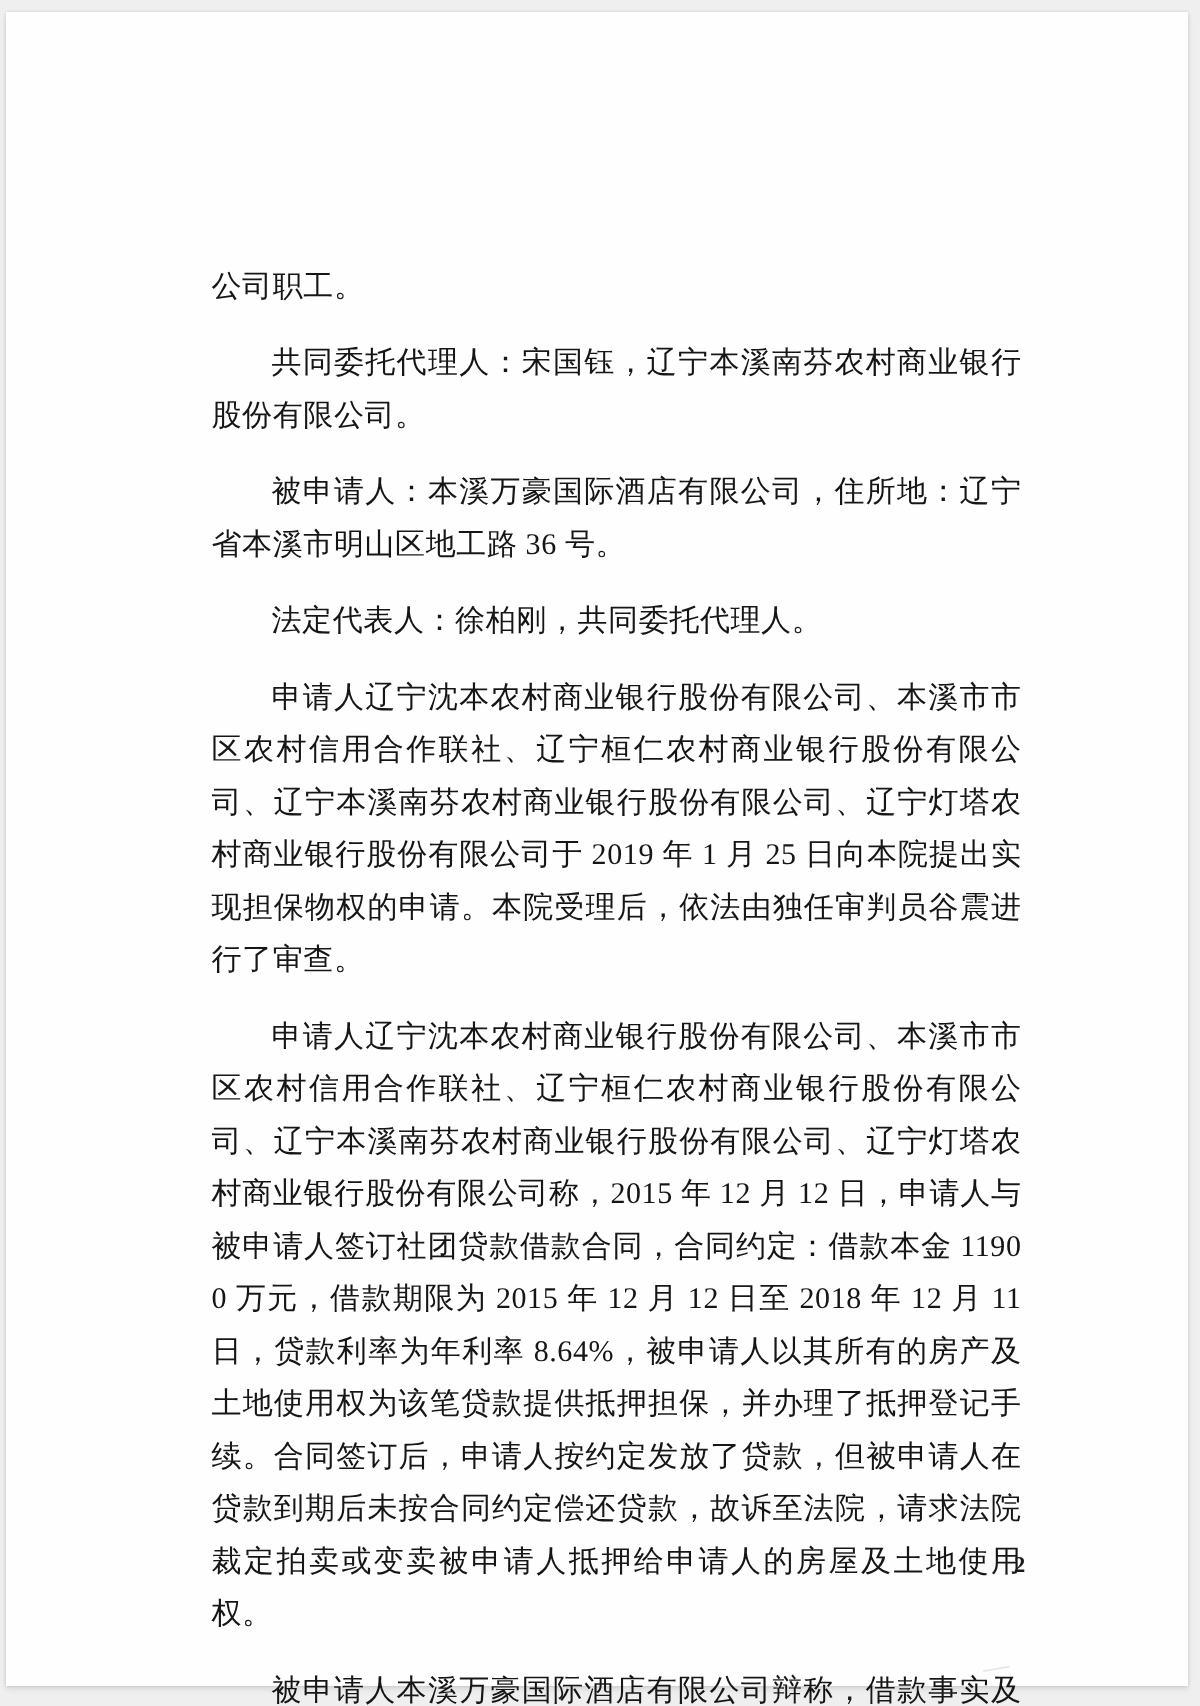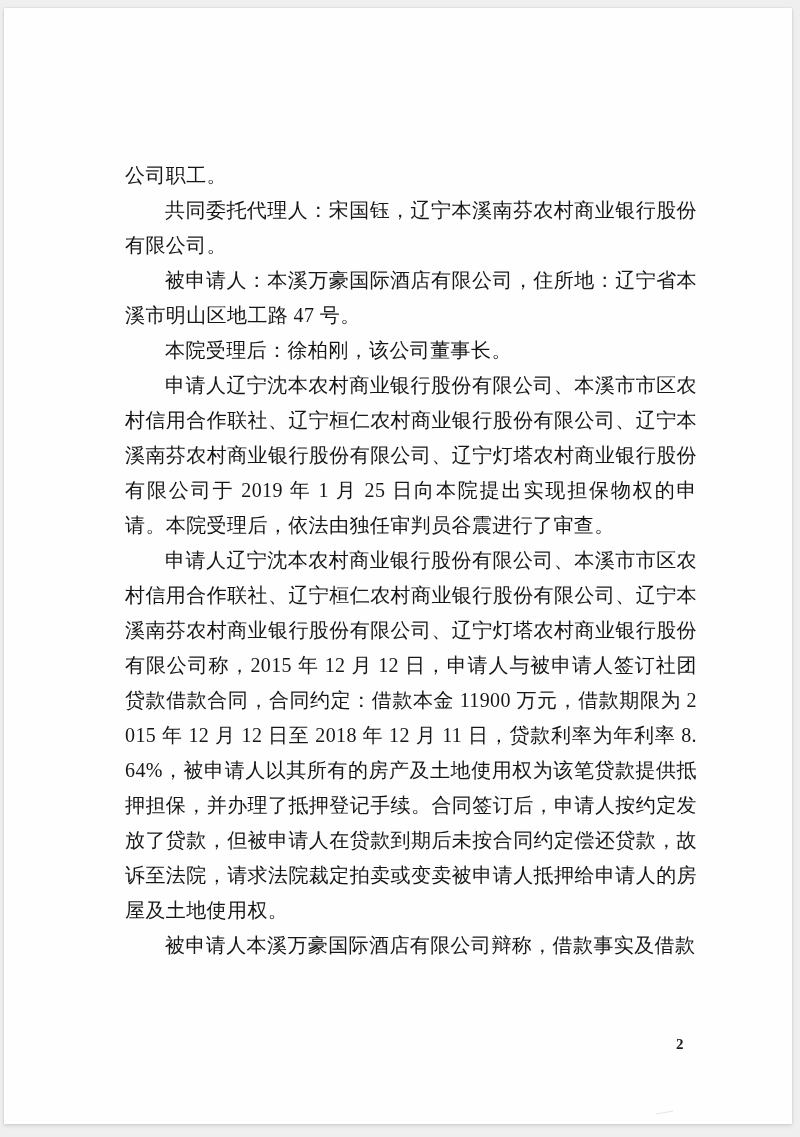--- a/index.html
+++ b/index.html
@@ -20,21 +20,21 @@
     background: #fefefe;
     box-shadow: 0 0 2px rgba(0,0,0,0.12), 0 2px 4px rgba(0,0,0,0.10);
   }
   .content {
     position: absolute;
     left: 121px;
     top: 150px;
     width: 572px;
   }
   .content p {
-    margin: 0;
+    margin: 16px;
     font-size: 20px;
     line-height: 35px;
     letter-spacing: 0.4px;
     color: #161616;
     text-align: justify;
     word-break: break-all;
   }
   .content p.indent {
     text-indent: 2em;
   }
@@ -58,22 +58,22 @@
     opacity: 0.7;
   }
 </style>
 </head>
 <body>
 
 <div class="sheet">
   <div class="content">
     <p>公司职工。</p>
     <p class="indent">共同委托代理人：宋国钰，辽宁本溪南芬农村商业银行股份有限公司。</p>
-    <p class="indent">被申请人：本溪万豪国际酒店有限公司，住所地：辽宁省本溪市明山区地工路 47 号。</p>
-    <p class="indent">本院受理后：徐柏刚，该公司董事长。</p>
+    <p class="indent">被申请人：本溪万豪国际酒店有限公司，住所地：辽宁省本溪市明山区地工路 36 号。</p>
+    <p class="indent">法定代表人：徐柏刚，共同委托代理人。</p>
     <p class="indent">申请人辽宁沈本农村商业银行股份有限公司、本溪市市区农村信用合作联社、辽宁桓仁农村商业银行股份有限公司、辽宁本溪南芬农村商业银行股份有限公司、辽宁灯塔农村商业银行股份有限公司于 2019 年 1 月 25 日向本院提出实现担保物权的申请。本院受理后，依法由独任审判员谷震进行了审查。</p>
     <p class="indent">申请人辽宁沈本农村商业银行股份有限公司、本溪市市区农村信用合作联社、辽宁桓仁农村商业银行股份有限公司、辽宁本溪南芬农村商业银行股份有限公司、辽宁灯塔农村商业银行股份有限公司称，2015 年 12 月 12 日，申请人与被申请人签订社团贷款借款合同，合同约定：借款本金 11900 万元，借款期限为 2015 年 12 月 12 日至 2018 年 12 月 11 日，贷款利率为年利率 8.64%，被申请人以其所有的房产及土地使用权为该笔贷款提供抵押担保，并办理了抵押登记手续。合同签订后，申请人按约定发放了贷款，但被申请人在贷款到期后未按合同约定偿还贷款，故诉至法院，请求法院裁定拍卖或变卖被申请人抵押给申请人的房屋及土地使用权。</p>
     <p class="indent">被申请人本溪万豪国际酒店有限公司辩称，借款事实及借款</p>
   </div>
 
   <div class="page-number">2</div>
 
   <div class="scan-artifact"></div>
 </div>
 

